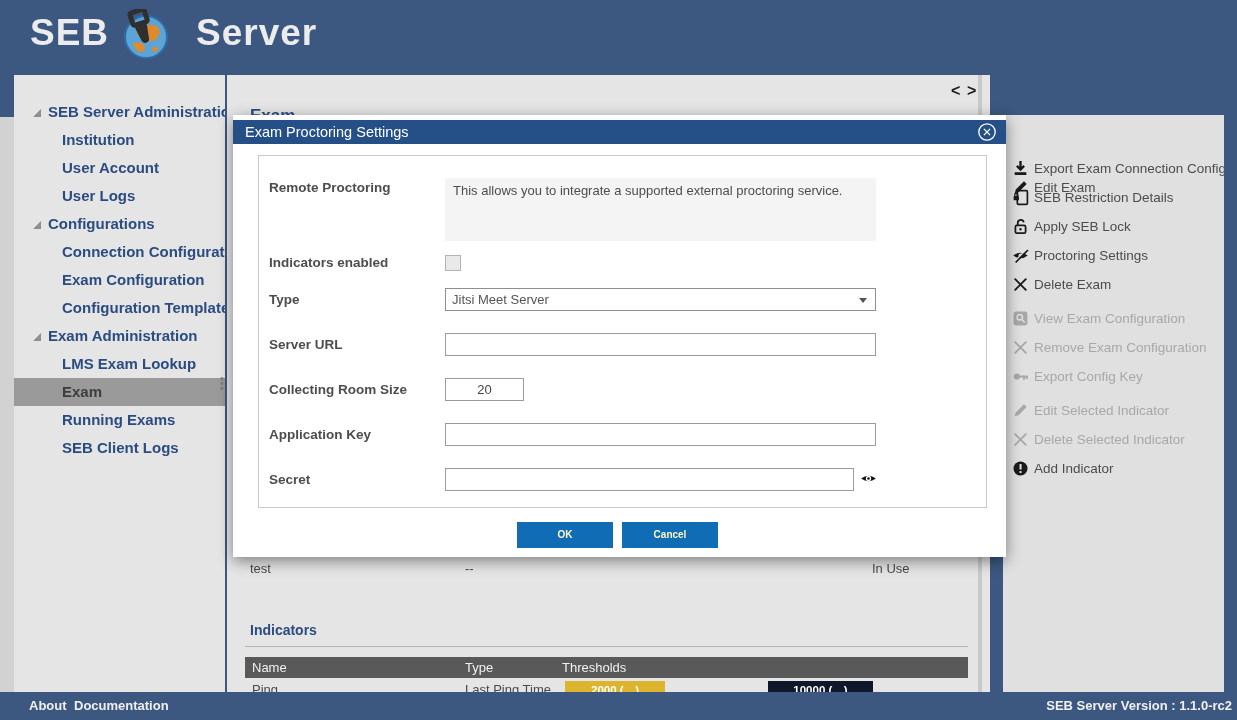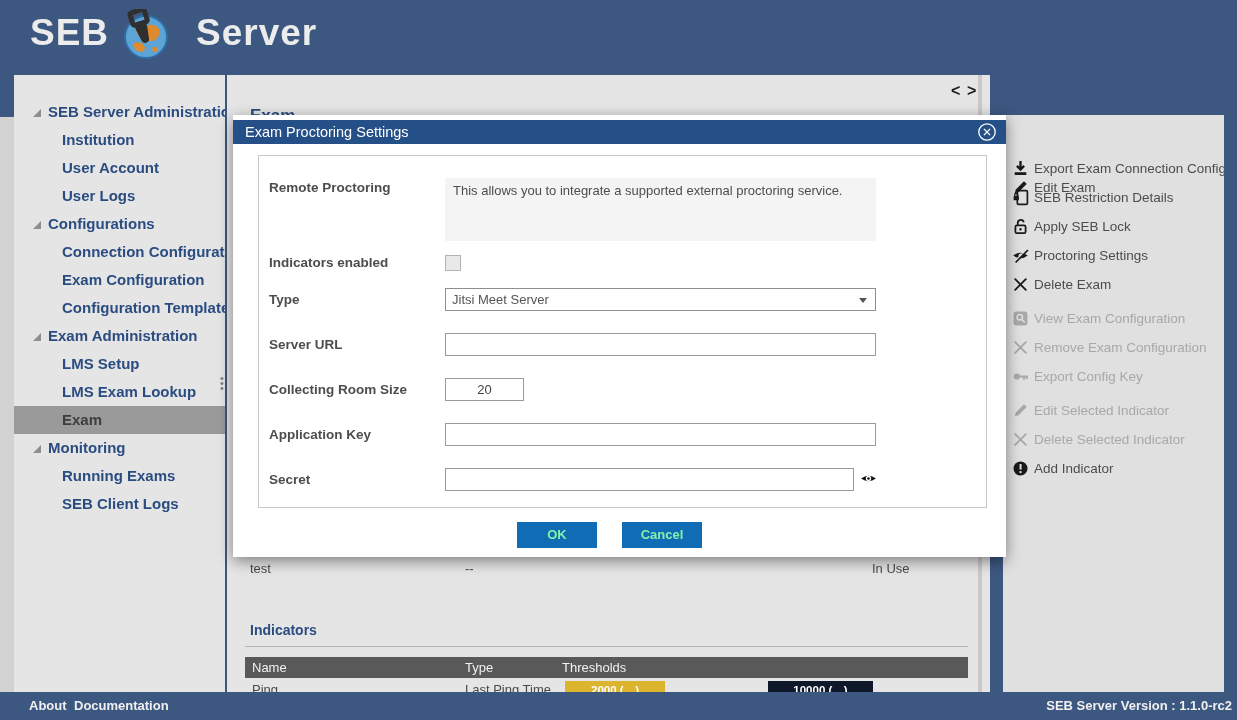--- a/index.html
+++ b/index.html
@@ -61,22 +61,22 @@
   .f-ctl { position:absolute; left:186px; }
   #desc-box { top:22px; width:431px; height:63px; background:#f4f4f4; padding:5px 8px;
               font-size:13px; color:#4d4d4d; }
   #chk { top:99px; width:16px; height:16px; background:#e9e9e9; border:1px solid #b3b3b3; }
   .inp { height:23px; border:1px solid #9b9b9b; background:#fff; font-family:"Liberation Sans",sans-serif;
          font-size:13px; color:#444; padding:0 6px; }
   #sel { top:132px; width:431px; height:23px; border:1px solid #8f8f8f; background:#fff;
          font-size:13px; color:#555; line-height:21px; padding:0 6px; cursor:pointer; }
   #sel-arrow { position:absolute; right:8px; top:9px; width:0; height:0;
                border-left:4px solid transparent; border-right:4px solid transparent; border-top:5px solid #555; }
-  .btn { position:absolute; top:407px; width:80px; height:26px; background:#0f6cb5; color:#86efac;
-         font-weight:bold; font-size:13px; text-align:center; line-height:26px; cursor:pointer; border:none; }
+  .btn { position:absolute; top:407px; width:96px; height:26px; background:#0f6cb5; color:#fef9c3;
+         font-weight:bold; font-size:10px; text-align:center; line-height:26px; cursor:pointer; border:none; }
   #eye-btn { position:absolute; left:601px; top:314px; width:17px; height:17px; color:#111; cursor:pointer; }
 
   
   #footer { top:692px; left:0; width:1237px; height:28px; background:#3c5880; z-index:50; }
   .foot-link { color:#f0f0f0; font-size:13px; font-weight:bold; line-height:28px; cursor:pointer; }
   #version { position:absolute; right:5px; top:0; color:#f0f0f0; font-size:13px; font-weight:bold; line-height:28px; }
 
   svg { display:block; }
 </style>
 </head>
@@ -127,31 +127,24 @@
     <span>Exam Configuration</span>
   </div>
   <div class="nav-item nav-child">
     <span>Configuration Template</span>
   </div>
   <div class="nav-item nav-section">
     <span class="tree-tri"></span>
     <span>Exam Administration</span>
   </div>
   <div class="nav-item nav-child">
-    <span>LMS Setup</span>
-  </div>
-  <div class="nav-item nav-child">
     <span>LMS Exam Lookup</span>
   </div>
   <div class="nav-item nav-child nav-selected">
     <span>Exam</span>
-  </div>
-  <div class="nav-item nav-section">
-    <span class="tree-tri"></span>
-    <span>Monitoring</span>
   </div>
   <div class="nav-item nav-child">
     <span>Running Exams</span>
   </div>
   <div class="nav-item nav-child">
     <span>SEB Client Logs</span>
   </div>
 </div>
 <div class="abs" id="sash-dots">•<br>•<br>•</div>
 

